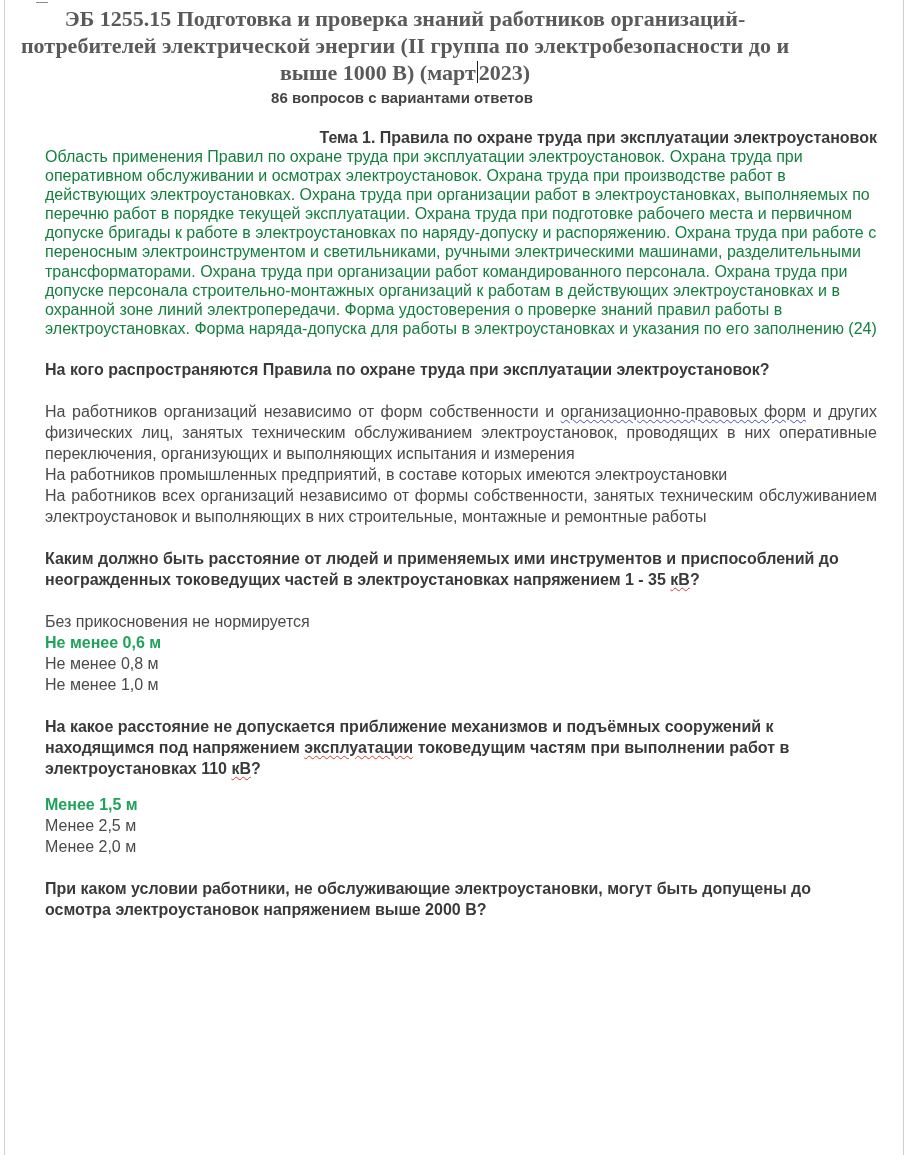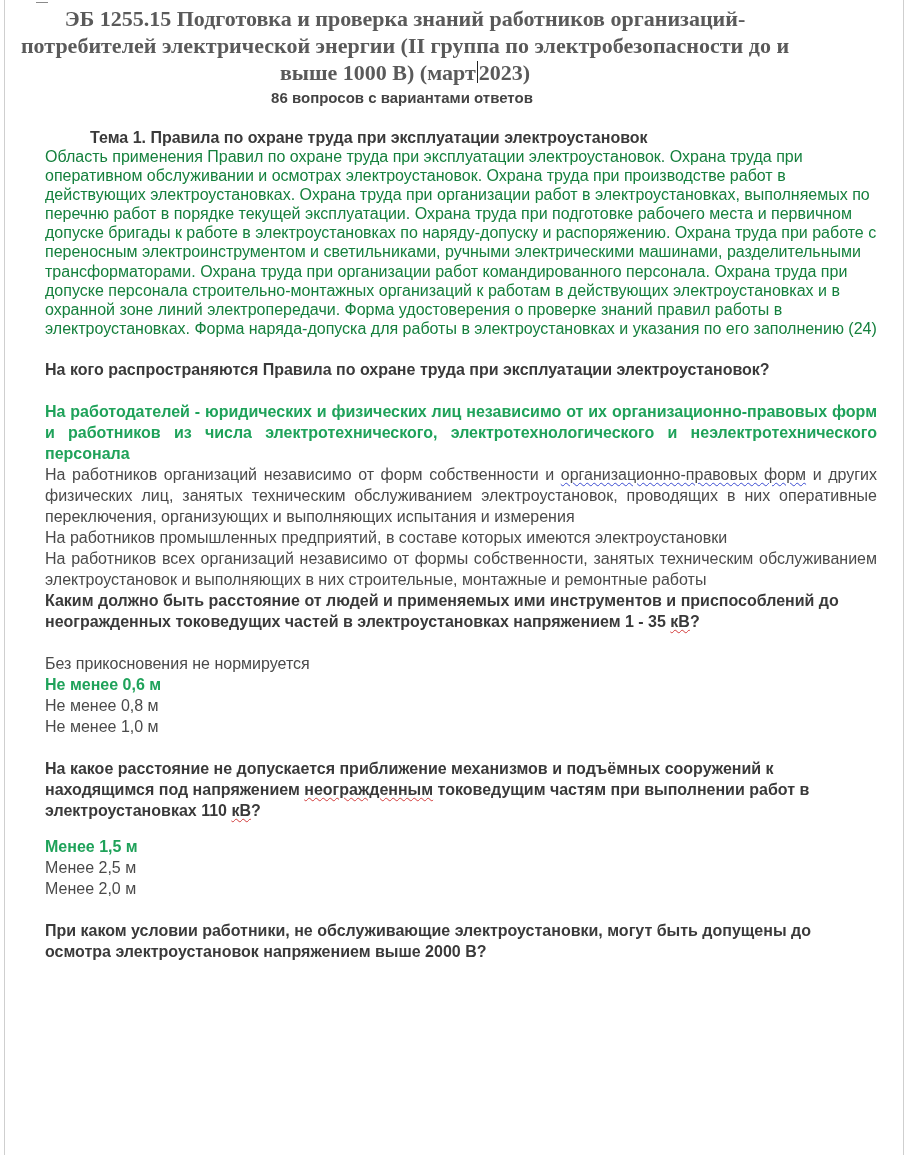--- a/index.html
+++ b/index.html
@@ -64,21 +64,21 @@
       line-height: 18px;
       color: #444;
     }
     .content {
       position: absolute;
       left: 45px;
       top: 128px;
       width: 832px;
     }
     .topic-title {
-      text-align: left;
+      text-align: right;
       font-weight: bold;
       font-size: 16px;
       line-height: 19px;
       color: #3a3a3a;
       margin-left: 45px;
     }
     .topic-desc {
       font-size: 16px;
       line-height: 19.1px;
       color: #15803d;
@@ -124,35 +124,34 @@
 
 <div class="subtitle">86 вопросов с вариантами ответов</div>
 
 <div class="content">
 
   <div class="topic-title">Тема 1. Правила по охране труда при эксплуатации электроустановок</div>
   <div class="topic-desc">Область применения Правил по охране труда при эксплуатации электроустановок. Охрана труда при оперативном обслуживании и осмотрах электроустановок. Охрана труда при производстве работ в действующих электроустановках. Охрана труда при организации работ в электроустановках, выполняемых по перечню работ в порядке текущей эксплуатации. Охрана труда при подготовке рабочего места и первичном допуске бригады к работе в электроустановках по наряду-допуску и распоряжению. Охрана труда при работе с переносным электроинструментом и светильниками, ручными электрическими машинами, разделительными трансформаторами. Охрана труда при организации работ командированного персонала. Охрана труда при допуске персонала строительно-монтажных организаций к работам в действующих электроустановках и в охранной зоне линий электропередачи. Форма удостоверения о проверке знаний правил работы в электроустановках. Форма наряда-допуска для работы в электроустановках и указания по его заполнению (24)</div>
 
   <div class="question" style="margin-top:21px;">На кого распространяются Правила по охране труда при эксплуатации электроустановок?</div>
   <div class="answers" style="margin-top:21px;">
-    <div class="answer correct justify">На работодателей - юридических и физических лиц независимо от их организационно-правовых форм и работников из числа электротехнического, электротехнологического и неэлектротехнического персонала</div>
     <div class="answer justify"><span>На работников организаций независимо от форм собственности и </span><span class="spell-blue">организационно-правовых форм</span><span> и других физических лиц, занятых техническим обслуживанием электроустановок, проводящих в них оперативные переключения, организующих и выполняющих испытания и измерения</span></div>
     <div class="answer">На работников промышленных предприятий, в составе которых имеются электроустановки</div>
     <div class="answer justify">На работников всех организаций независимо от формы собственности, занятых техническим обслуживанием электроустановок и выполняющих в них строительные, монтажные и ремонтные работы</div>
   </div>
 
-  <div class="question" style=""><span>Каким должно быть расстояние от людей и применяемых ими инструментов и приспособлений до неогражденных токоведущих частей в электроустановках напряжением 1 - 35 </span><span class="spell">кВ</span><span>?</span></div>
+  <div class="question" style="margin-top:21px;"><span>Каким должно быть расстояние от людей и применяемых ими инструментов и приспособлений до неогражденных токоведущих частей в электроустановках напряжением 1 - 35 </span><span class="spell">кВ</span><span>?</span></div>
   <div class="answers" style="margin-top:21px;">
     <div class="answer">Без прикосновения не нормируется</div>
     <div class="answer correct">Не менее 0,6 м</div>
     <div class="answer">Не менее 0,8 м</div>
     <div class="answer">Не менее 1,0 м</div>
   </div>
 
-  <div class="question" style="margin-top:21px;"><span>На какое расстояние не допускается приближение механизмов и подъёмных сооружений к находящимся под напряжением </span><span class="spell">неогражденным</span><span> токоведущим частям при выполнении работ в электроустановках 110 </span><span class="spell">кВ</span><span>?</span></div>
+  <div class="question" style="margin-top:21px;"><span>На какое расстояние не допускается приближение механизмов и подъёмных сооружений к находящимся под напряжением </span><span class="spell">эксплуатации</span><span> токоведущим частям при выполнении работ в электроустановках 110 </span><span class="spell">кВ</span><span>?</span></div>
   <div class="answers" style="margin-top:15px;">
     <div class="answer correct">Менее 1,5 м</div>
     <div class="answer">Менее 2,5 м</div>
     <div class="answer">Менее 2,0 м</div>
   </div>
 
   <div class="question" style="margin-top:21px;">При каком условии работники, не обслуживающие электроустановки, могут быть допущены до осмотра электроустановок напряжением выше 2000 В?</div>
 
 </div>
 

